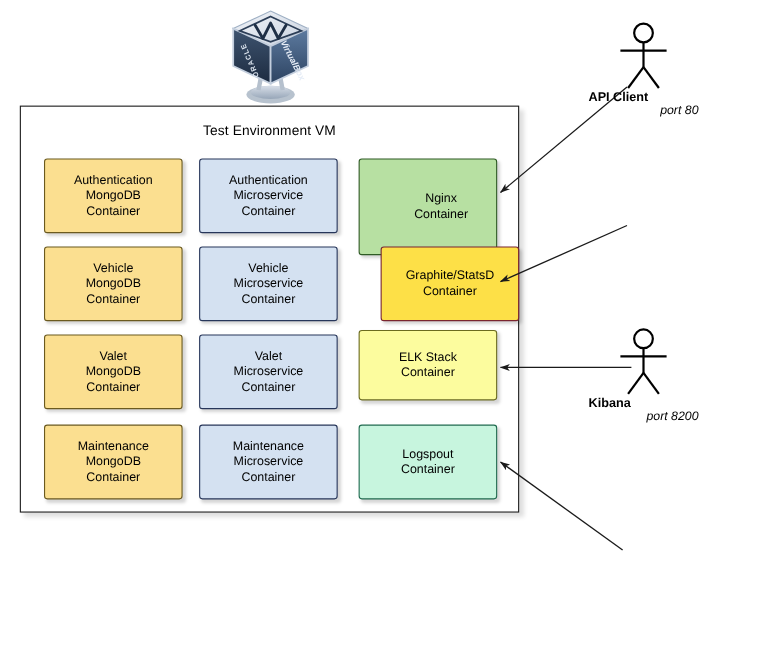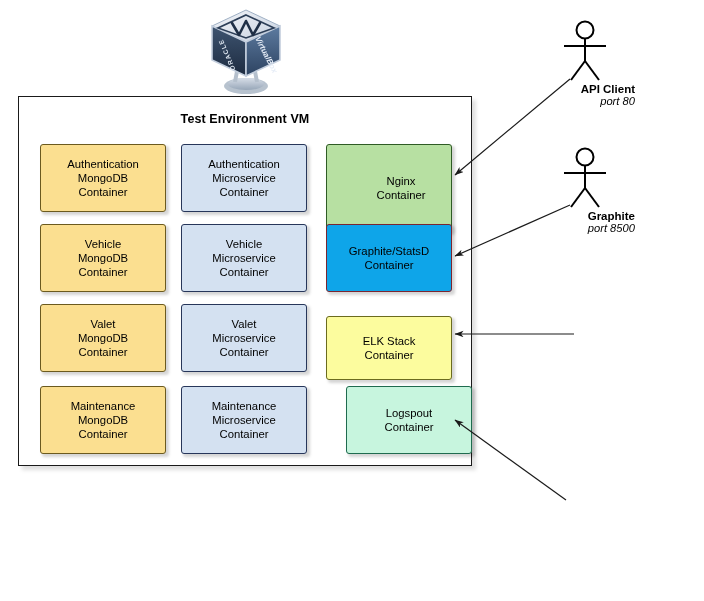--- a/index.html
+++ b/index.html
@@ -28,21 +28,21 @@
     box-shadow: 4px 4px 4px rgba(0,0,0,0.13);
     box-sizing: border-box;
   }
   #vm-title {
     position: absolute;
     left: 18px;
     top: 112px;
     width: 454px;
     text-align: center;
     font-size: 12.5px;
-    font-weight: bold;
+    font-weight: normal;
     color: #000;
     letter-spacing: 0.1px;
   }
 
   
   #vbox-logo {
     position: absolute;
     left: 205px;
     top: 4px;
     width: 82px;
@@ -70,40 +70,40 @@
   }
   .col-micro {
     background: #d4e1f1;
     border: 1.3px solid #27365a;
   }
   .box-nginx {
     background: #b7e0a2;
     border: 1.3px solid #2f5b25;
   }
   .box-graphite {
-    background: #0ea5e9;
+    background: #fde047;
     border: 1.3px solid #7a2530;
+    margin-left: 20px;
   }
   .box-elk {
     background: #fcfc9e;
     border: 1.3px solid #6b6b1f;
   }
   .box-logspout {
     background: #c7f5de;
     border: 1.3px solid #1f6b4f;
-    margin-left: 20px;
   }
 
   
   .actor {
     position: absolute;
   }
   .actor svg { display: block; }
   .actor-label {
-    text-align: right;
+    text-align: left;
     font-size: 11.5px;
     font-weight: bold;
     color: #000;
     white-space: nowrap;
     margin-top: 1px;
   }
   .actor-port {
     text-align: right;
     font-size: 11.2px;
     font-style: italic;
@@ -240,21 +240,21 @@
     </div>
   </div>
 
   <div class="container-box box-graphite" style="left:326px; top:224px; width:126px; height:68px;">
     <div>
       <div>Graphite/StatsD</div>
       <div>Container</div>
     </div>
   </div>
 
-  <div class="container-box box-elk" style="left:326px; top:316px; width:126px; height:64px;">
+  <div class="container-box box-elk" style="left:326px; top:300px; width:126px; height:64px;">
     <div>
       <div>ELK Stack</div>
       <div>Container</div>
     </div>
   </div>
 
   <div class="container-box box-logspout" style="left:326px; top:386px; width:126px; height:68px;">
     <div>
       <div>Logspout</div>
       <div>Container</div>
@@ -282,28 +282,28 @@
       <circle cx="50" cy="10" r="8.5" fill="none" stroke="#000" stroke-width="2"></circle>
       <line x1="50" y1="18.5" x2="50" y2="41" stroke="#000" stroke-width="2"></line>
       <line x1="29" y1="26" x2="71" y2="26" stroke="#000" stroke-width="2"></line>
       <line x1="50" y1="41" x2="36" y2="60" stroke="#000" stroke-width="2"></line>
       <line x1="50" y1="41" x2="64" y2="60" stroke="#000" stroke-width="2"></line>
     </svg>
     <div class="actor-label">API Client</div>
     <div class="actor-port">port 80</div>
   </div>
 
-  <div class="actor" style="left:535px; top:147px; width:100px;">
+
+  <div class="actor" style="left:535px; top:298px; width:100px;">
     <svg width="100" height="62" viewBox="0 0 100 62">
       <circle cx="50" cy="10" r="8.5" fill="none" stroke="#000" stroke-width="2"></circle>
       <line x1="50" y1="18.5" x2="50" y2="41" stroke="#000" stroke-width="2"></line>
       <line x1="29" y1="26" x2="71" y2="26" stroke="#000" stroke-width="2"></line>
       <line x1="50" y1="41" x2="36" y2="60" stroke="#000" stroke-width="2"></line>
       <line x1="50" y1="41" x2="64" y2="60" stroke="#000" stroke-width="2"></line>
     </svg>
-    <div class="actor-label">Graphite</div>
-    <div class="actor-port">port 8500</div>
-  </div>
-
+    <div class="actor-label">Kibana</div>
+    <div class="actor-port">port 8200</div>
+  </div>
 
 
 
 </div>
 
 </body></html>

